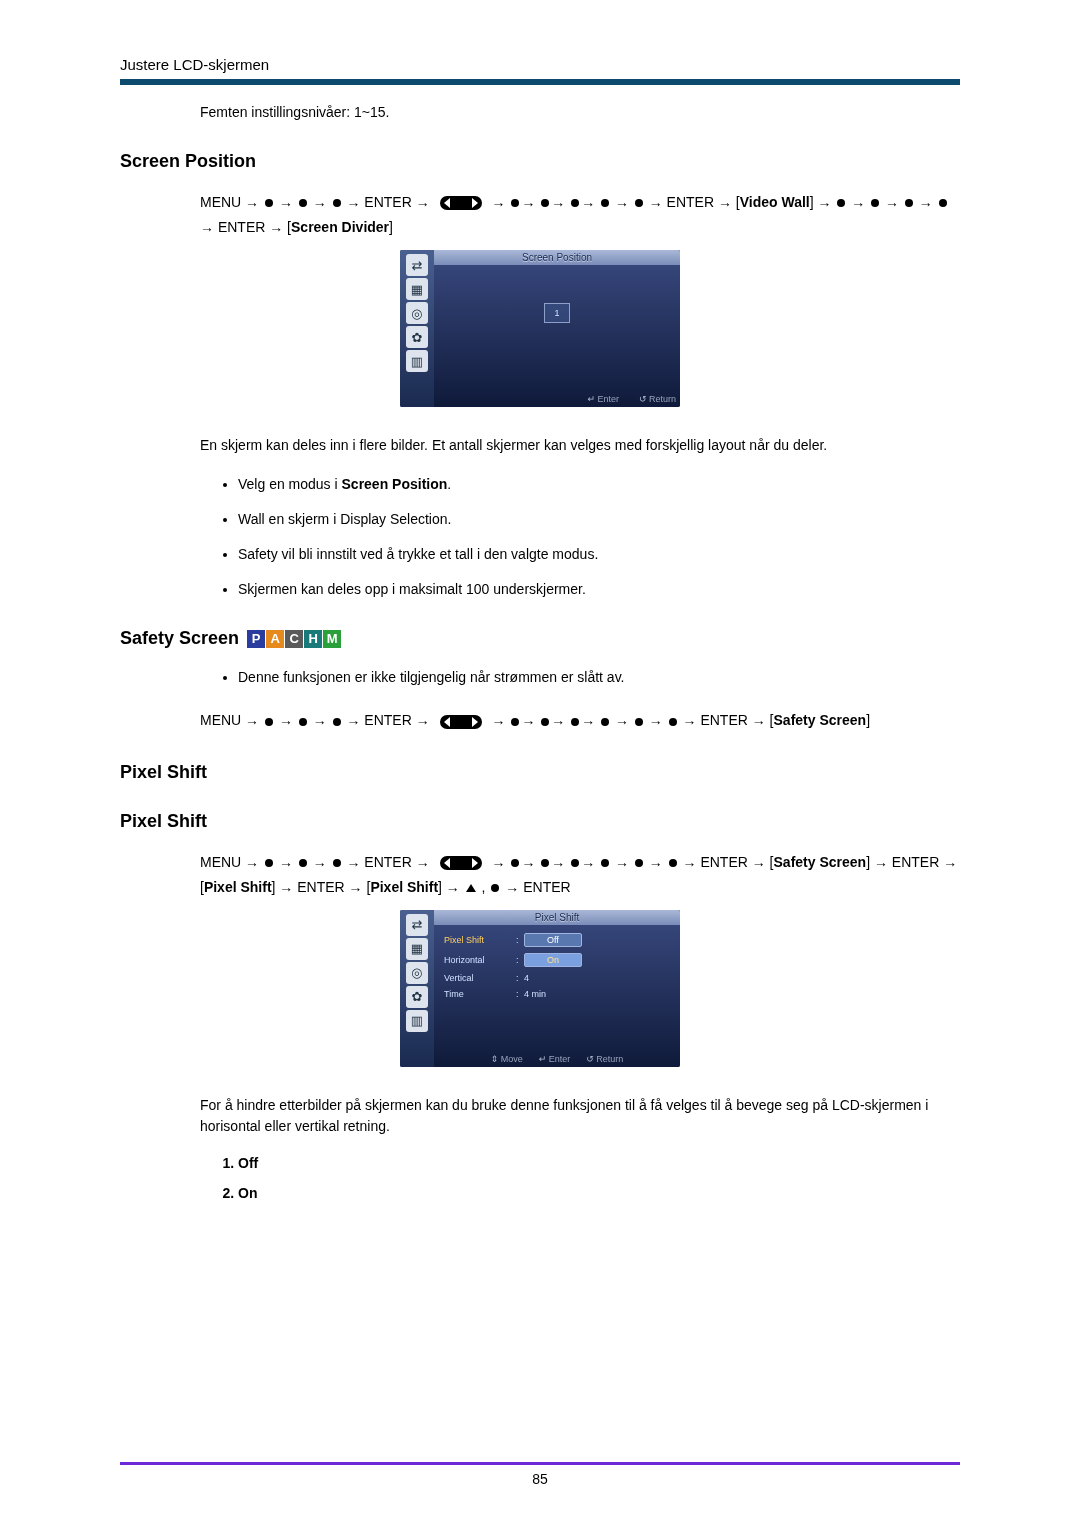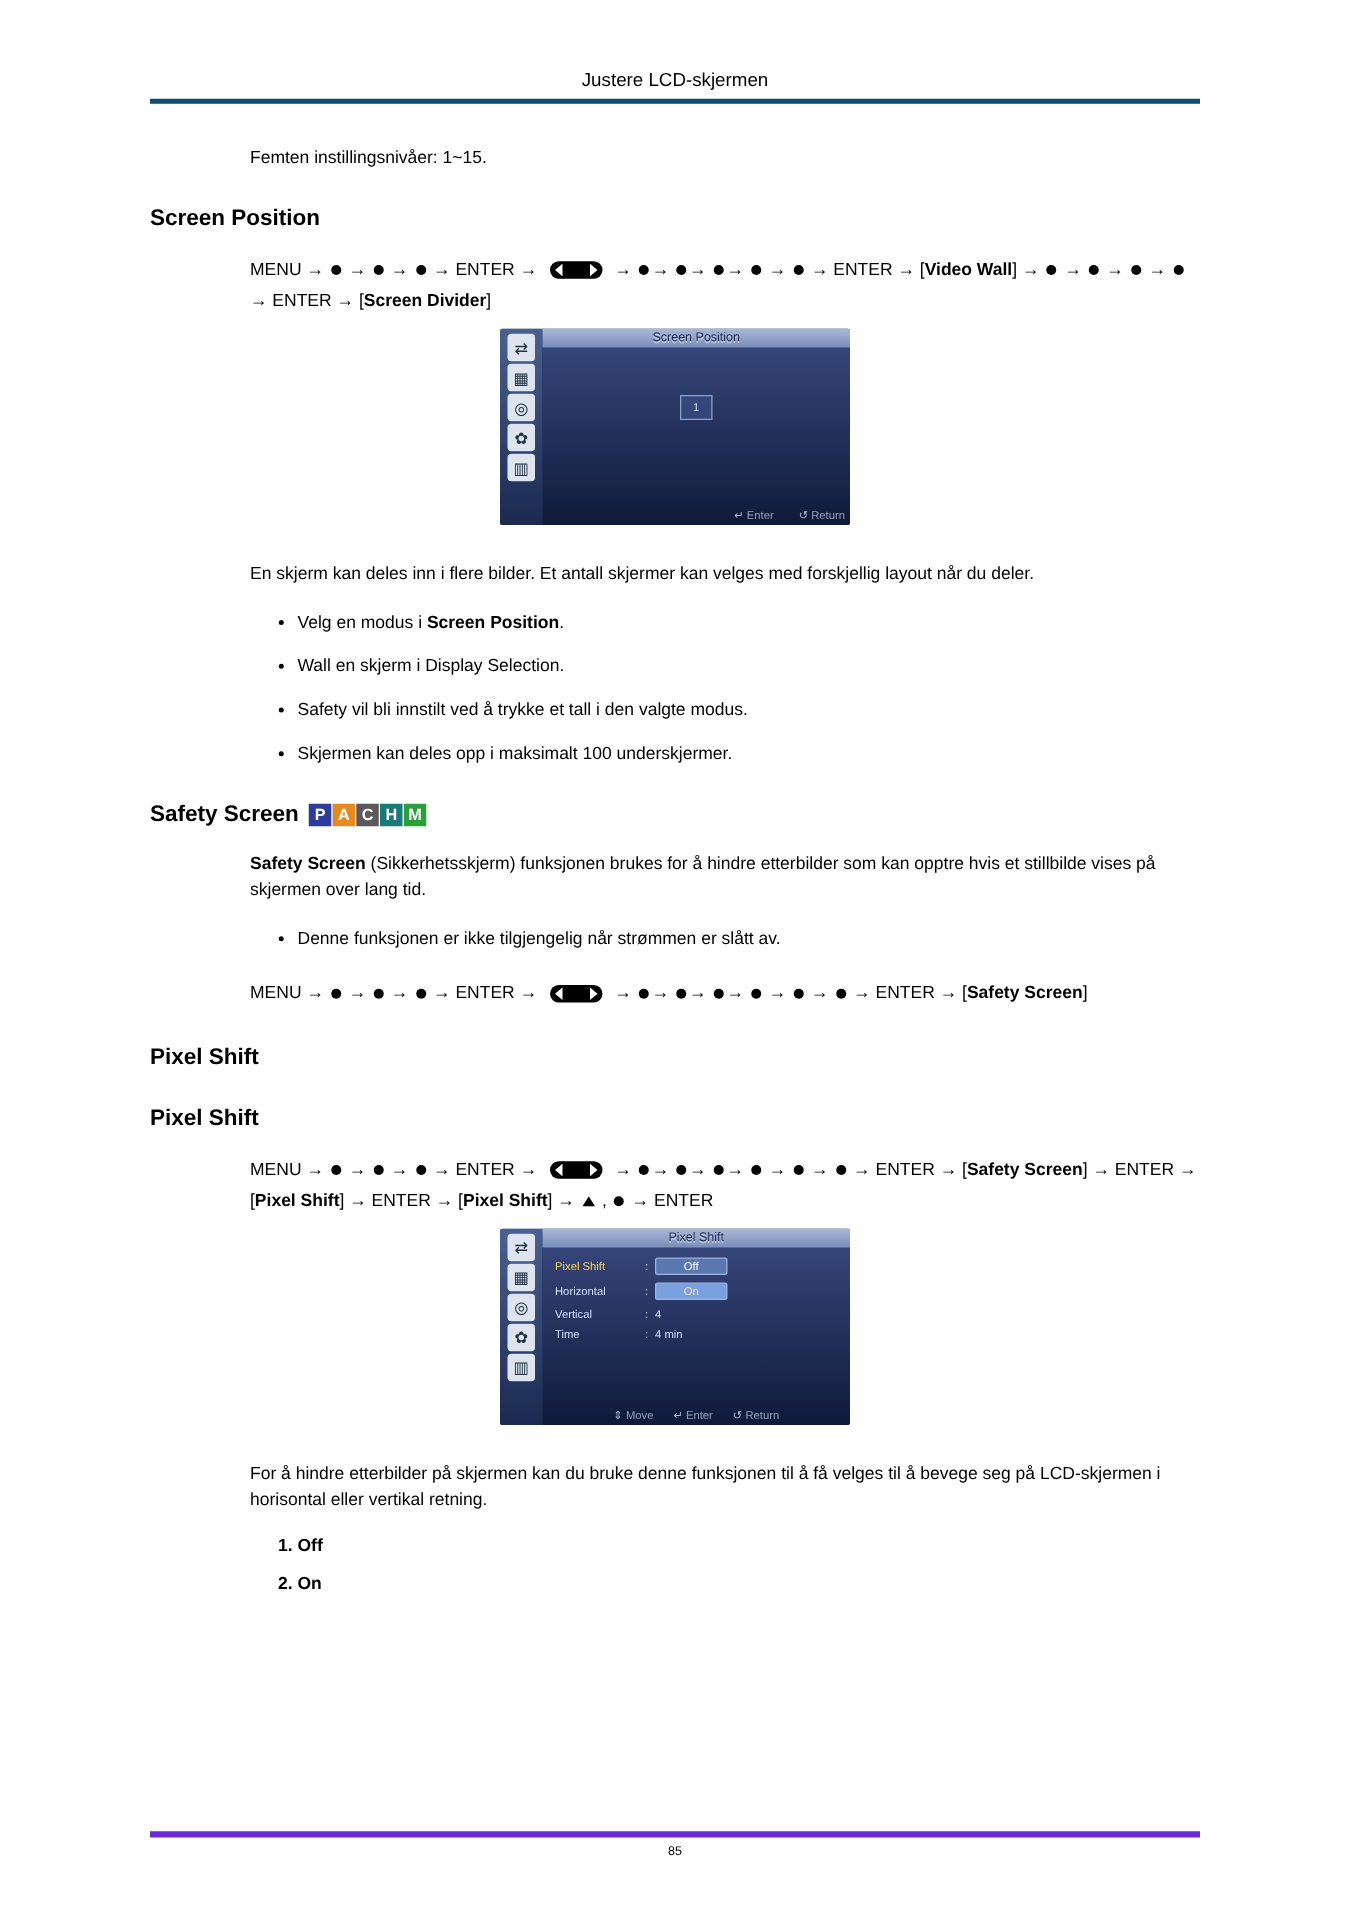--- a/index.html
+++ b/index.html
@@ -11,25 +11,24 @@
     color: #000;
   }
   .page {
     width: 1080px;
     height: 1527px;
     box-sizing: border-box;
     padding: 56px 120px 40px 120px;
     position: relative;
   }
   .top-title {
-    text-align: center;
     font-size: 15px;
-    border-bottom: 4px solid #0c4a6e;
+    border-bottom: 6px solid #0c4a6e;
     padding-bottom: 6px;
-    margin-bottom: 32px;
+    margin-bottom: 17px;
   }
   .body-text {
     margin-left: 80px;
     margin-bottom: 18px;
     line-height: 1.5;
   }
   h2.section {
     font-size: 18px;
     font-weight: bold;
     margin-top: 28px;
@@ -238,24 +237,24 @@
   .osd .footer.three {
     justify-content: center;
     gap: 16px;
   }
 
   .pagefoot {
     position: absolute;
     bottom: 40px;
     left: 120px;
     right: 120px;
-    border-top: 5px solid #6d28d9;
+    border-top: 3px solid #6d28d9;
     text-align: center;
     padding-top: 6px;
-    font-size: 10px;
+    font-size: 14px;
   }
 </style>
 </head>
 <body>
 
 <div class="page">
   <div class="top-title">Justere LCD-skjermen</div>
 
   <div class="body-text">Femten instillingsnivåer: 1~15.</div>
 
@@ -321,23 +320,20 @@
     <span>Safety Screen</span>
     <span class="badges">
       <span class="badge P">P</span>
       <span class="badge A">A</span>
       <span class="badge C">C</span>
       <span class="badge H">H</span>
       <span class="badge M">M</span>
     </span>
   </h2>
 
-  <div class="body-text">
-    <b>Safety Screen</b><span> (Sikkerhetsskjerm) funksjonen brukes for å hindre etterbilder som kan opptre hvis et stillbilde vises på skjermen over lang tid.</span>
-  </div>
 
   <ul class="bullets">
     <li>Denne funksjonen er ikke tilgjengelig når strømmen er slått av.</li>
   </ul>
 
   <div class="nav-line">
     <span>MENU</span> →
     <span class="dot"></span> →
     <span class="dot"></span> →
     <span class="dot"></span> →

